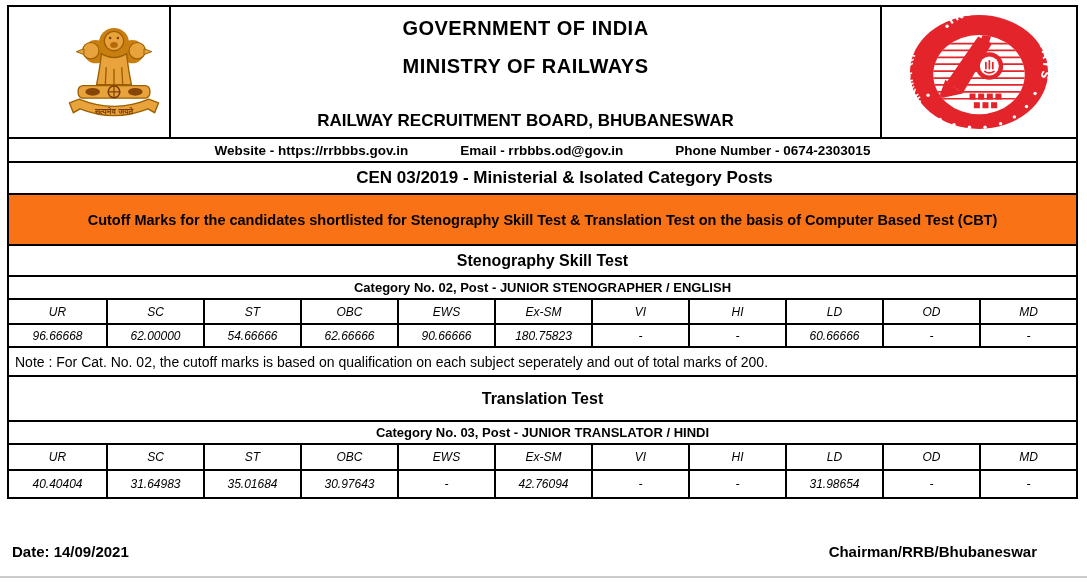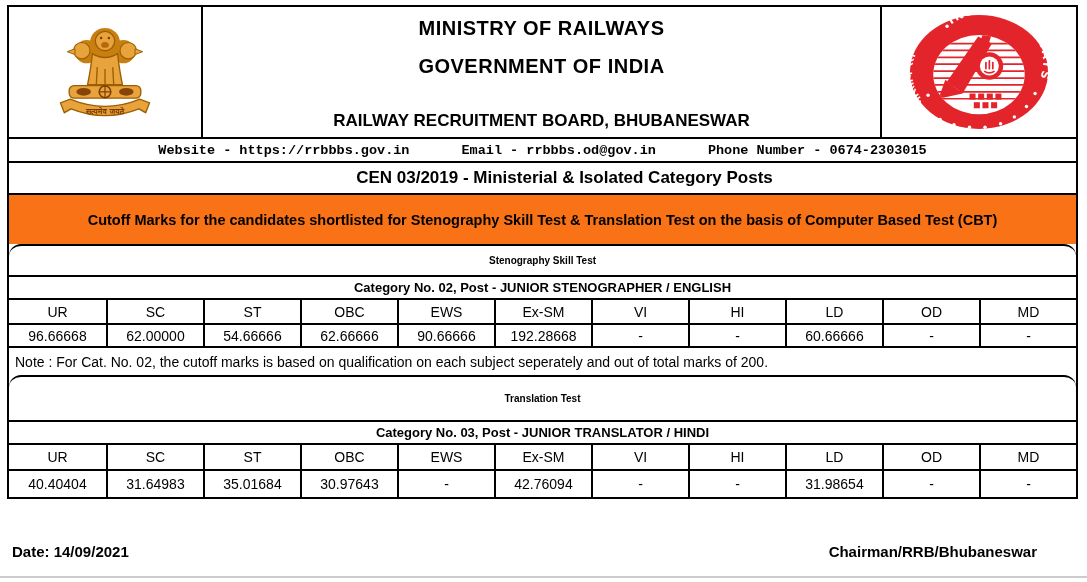--- a/index.html
+++ b/index.html
@@ -12,69 +12,70 @@
     color:#000;
     overflow:hidden;
   }
   .doc {
     position:absolute; left:7px; top:5px; width:1071px;
     border:2px solid #000;
     background:#fff;
   }
   .top-row { display:flex; height:130px; }
   .emblem-cell {
-    width:194px; border-right:2px solid #000;
-    display:flex; align-items:center; justify-content:center;
+    width:162px; border-right:2px solid #000;
+    display:flex; align-items:center; justify-content:flex-end;
   }
   .title-cell {
     flex:1; border-right:2px solid #000;
     display:flex; flex-direction:column; justify-content:space-between;
     text-align:center; padding:10px 0 6px 0;
   }
   .t1 { font-size:20px; font-weight:bold; letter-spacing:.5px; }
   .t2 { font-size:17px; font-weight:bold;margin-top:19px; }
   .logo-cell {
     width:194px;
     display:flex; align-items:center; justify-content:center;
   }
   .contact-row {
     border-top:2px solid #000; height:24px;
     display:flex; align-items:center; justify-content:center; gap:52px;
-    font-size:13.5px; font-weight:bold;font-family:Liberation Mono, monospace;
+    font-size:13.5px; font-weight:bold;
   }
   .cen-row {
     border-top:2px solid #000; height:32px;
     display:flex; align-items:center; justify-content:center;
     font-size:17px; font-weight:bold;padding-left:44px;
   }
   .banner-row {
     border-top:2px solid #000; height:51px;
     background:#f97316;
     display:flex; align-items:center; justify-content:center;
     font-size:14.5px; font-weight:bold; white-space:nowrap;
   }
   .sec-title {
     border-top:2px solid #000; height:31px;
     display:flex; align-items:center; justify-content:center;
-    font-size:10px; font-weight:bold;border-radius:12px;
+    font-size:16px; font-weight:bold;
   }
   .sec-title.tall { height:45px; padding-top:0; }
   .cat-row {
     border-top:2px solid #000; height:23px;
     display:flex; align-items:center; justify-content:center;
     font-size:13px; font-weight:bold;
   }
   .grid-row {
     border-top:2px solid #000;
     display:grid; grid-template-columns:repeat(11, 1fr);
   }
   .grid-row > div {
     border-left:2px solid #000;
     display:flex; align-items:center; justify-content:center;
-    font-size:14px;
+    font-size:12px;
+    font-style:italic;
   }
   .grid-row > div:first-child { border-left:none; }
   .h23 { height:23px; } .h21 { height:21px; } .h24 { height:24px; } .h26 { height:26px; }
   .note-row {
     border-top:2px solid #000; height:29px;
     display:flex; align-items:center;
     padding-left:6px; font-size:14px;
   }
   .footer {
     position:absolute; left:12px; right:50px; top:543px;
@@ -122,22 +123,22 @@
           <line x1="49" y1="83.5" x2="61" y2="83.5" stroke="#7A3B00" stroke-width="1.2"></line>
           <ellipse cx="33" cy="83.5" rx="7.5" ry="4" fill="#7A3B00" opacity="0.9"></ellipse>
           <ellipse cx="77" cy="83.5" rx="7.5" ry="4" fill="#7A3B00" opacity="0.9"></ellipse>
 
           <path d="M9 95 L19 91 Q55 106 91 91 L101 95 L97 105 L90 101 Q55 115 20 101 L13 105 Z" fill="#E8A33D" stroke="#9C5F00" stroke-width="1.4"></path>
           <text x="55" y="106" font-size="8" text-anchor="middle" fill="#7A3B00" font-family="'DejaVu Sans', sans-serif" font-weight="bold">सत्यमेव जयते</text>
         </svg>
       </div>
 
       <div class="title-cell">
+        <div class="t1">GOVERNMENT OF INDIA</div>
         <div class="t1">MINISTRY OF RAILWAYS</div>
-        <div class="t1">GOVERNMENT OF INDIA</div>
         <div class="t2">RAILWAY RECRUITMENT BOARD, BHUBANESWAR</div>
       </div>
 
       <div class="logo-cell">
         <svg width="162" height="126" viewBox="0 0 170 146">
           <defs>
             <clipPath id="innerClip">
                 <ellipse cx="85" cy="76" rx="53" ry="46"></ellipse>
               </clipPath>
             <path id="arcL" d="M 28,114 A 63,55 0 0 1 42,24" fill="none"></path>
@@ -231,21 +232,21 @@
       <div class="h23">OD</div>
       <div class="h23">MD</div>
     </div>
 
     <div class="grid-row">
       <div class="h21">96.66668</div>
       <div class="h21">62.00000</div>
       <div class="h21">54.66666</div>
       <div class="h21">62.66666</div>
       <div class="h21">90.66666</div>
-      <div class="h21">192.28668</div>
+      <div class="h21">180.75823</div>
       <div class="h21">-</div>
       <div class="h21">-</div>
       <div class="h21">60.66666</div>
       <div class="h21">-</div>
       <div class="h21">-</div>
     </div>
 
     <div class="note-row">Note :  For Cat. No. 02, the cutoff marks is based on qualification on each subject seperately and out of total marks of 200.</div>
 
     <div class="sec-title tall">Translation Test</div>

